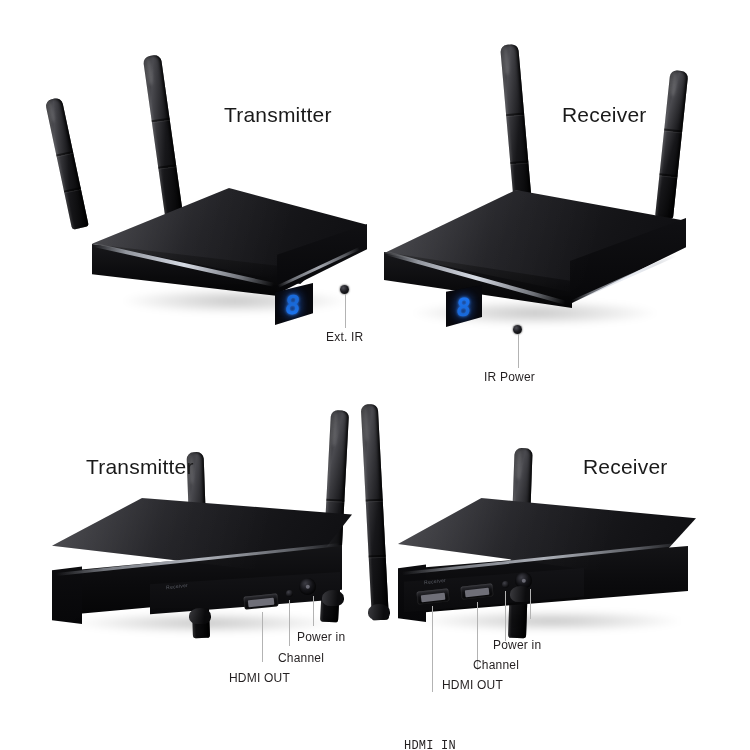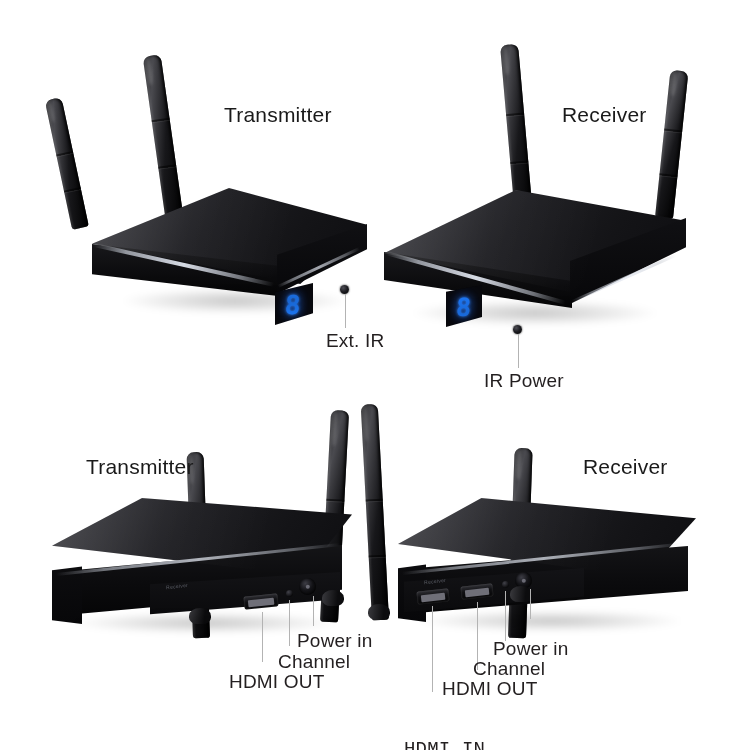--- a/index.html
+++ b/index.html
@@ -25,21 +25,21 @@
     font-size: 17px;
     line-height: 1;
     white-space: nowrap;
     letter-spacing: .2px;
   }
   .label.big {
     font-size: 21px;
     color: #1a1a1a;
   }
   .label.small {
-    font-size: 19px;
+    font-size: 12px;
   }
   .leader {
     position: absolute;
     width: 1px;
     background: #b3b3b3;
   }
 
   
   .device {
     position: absolute;

